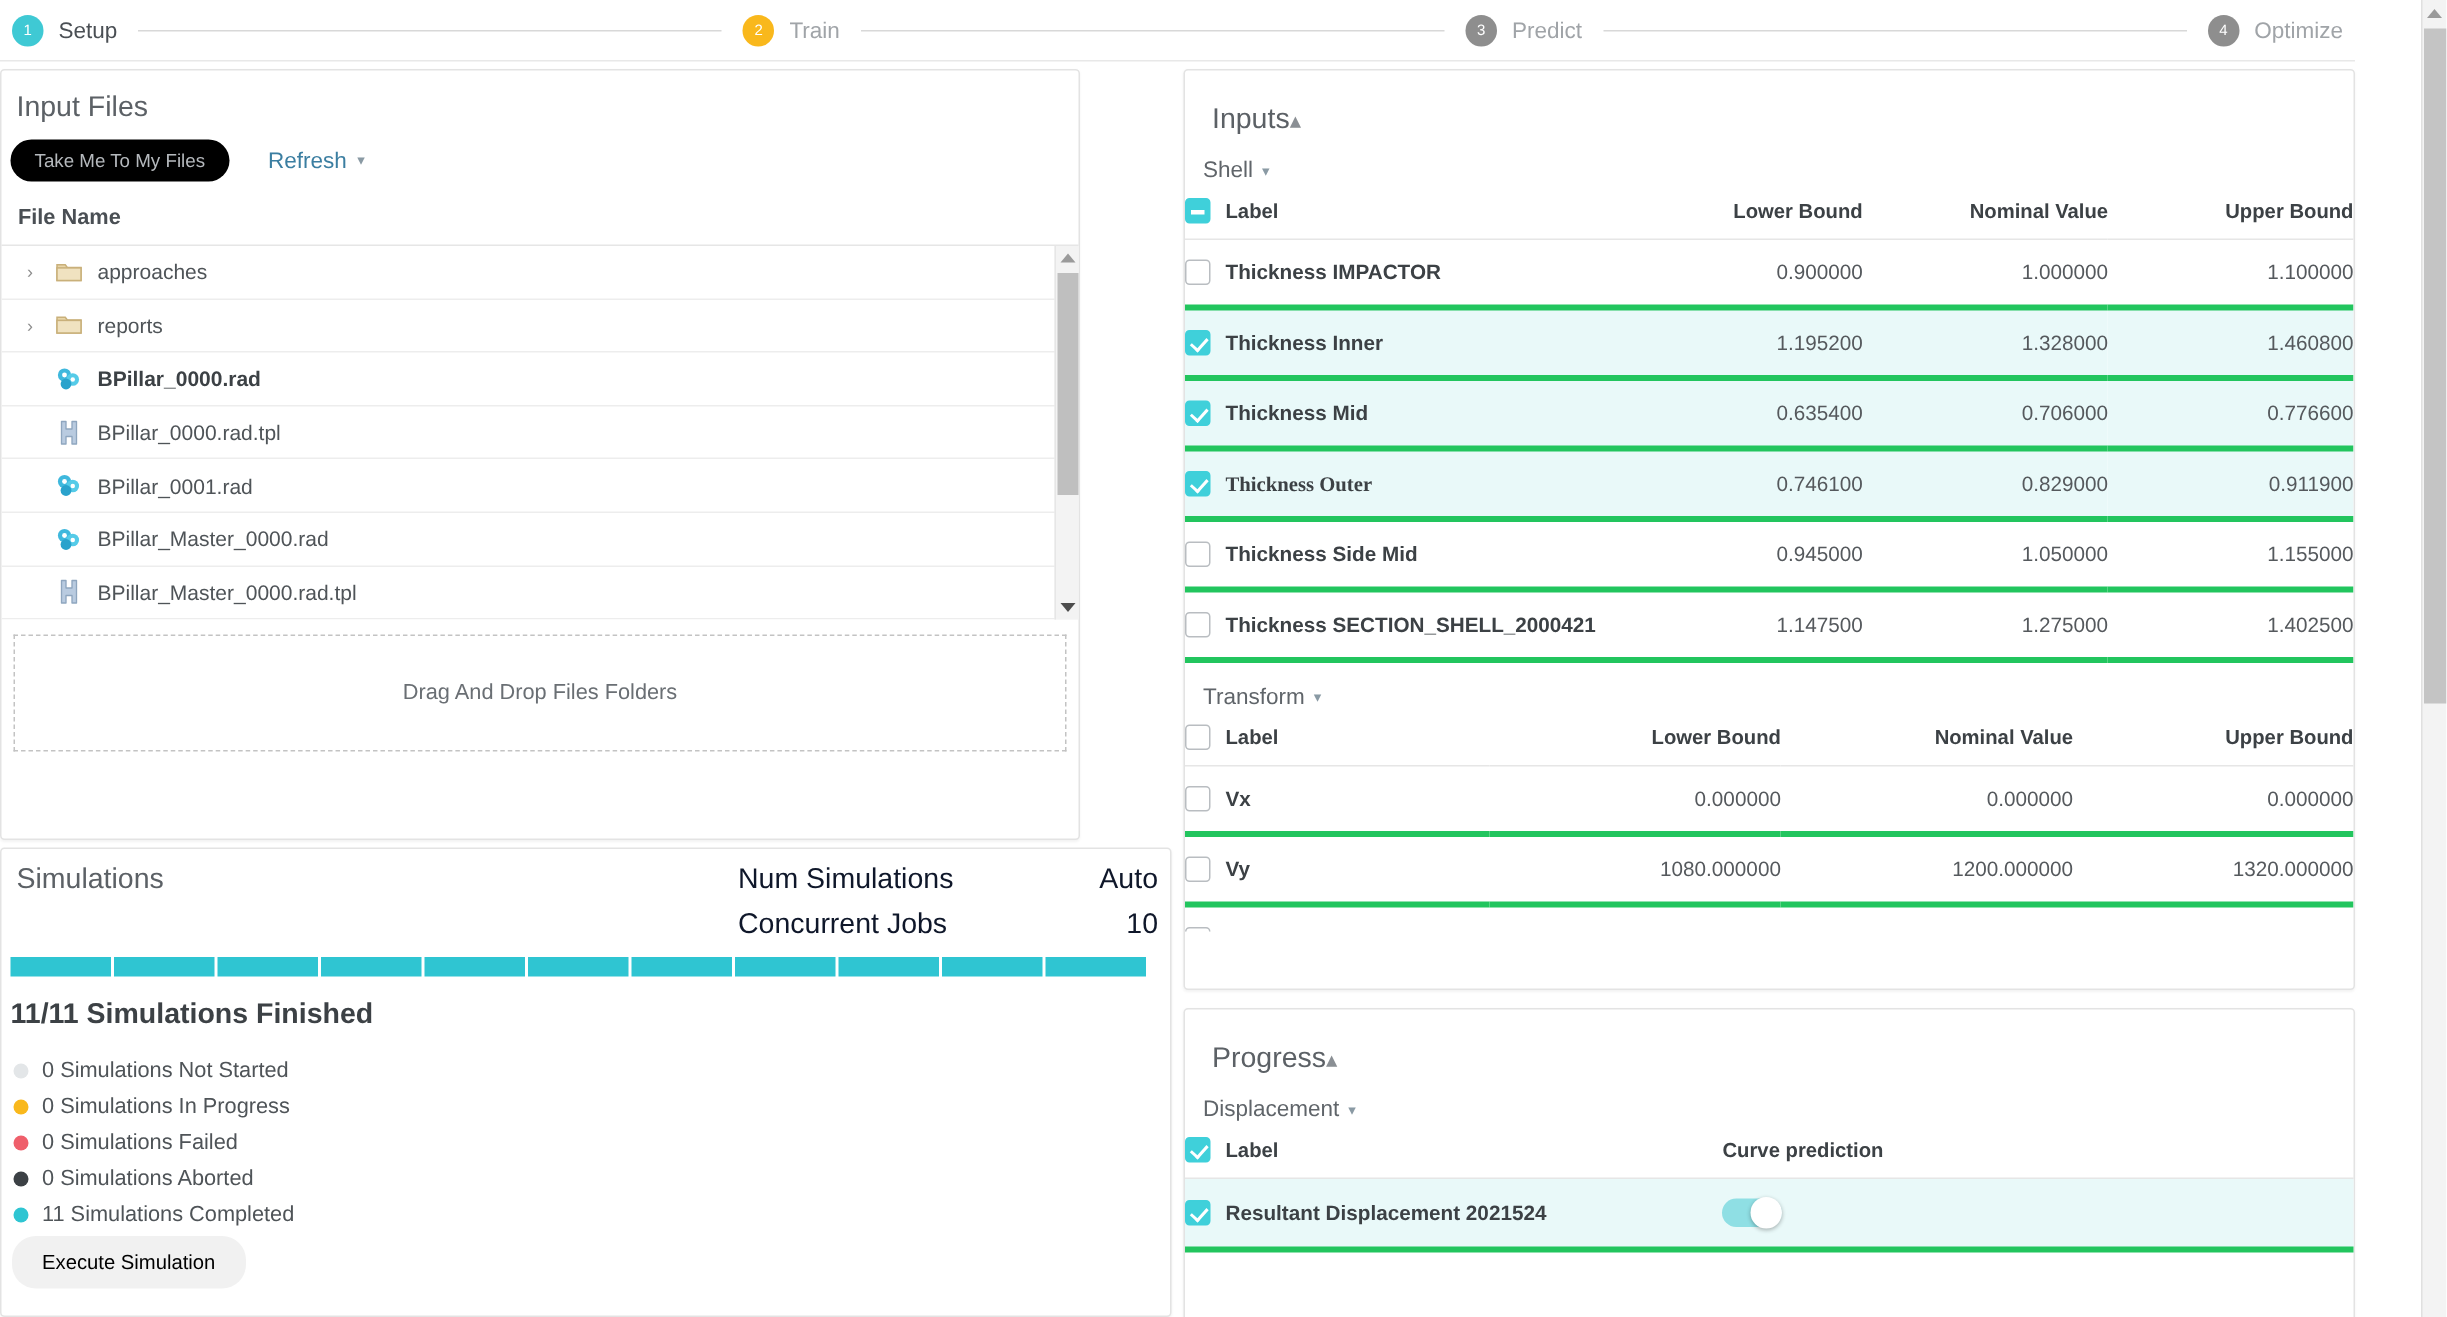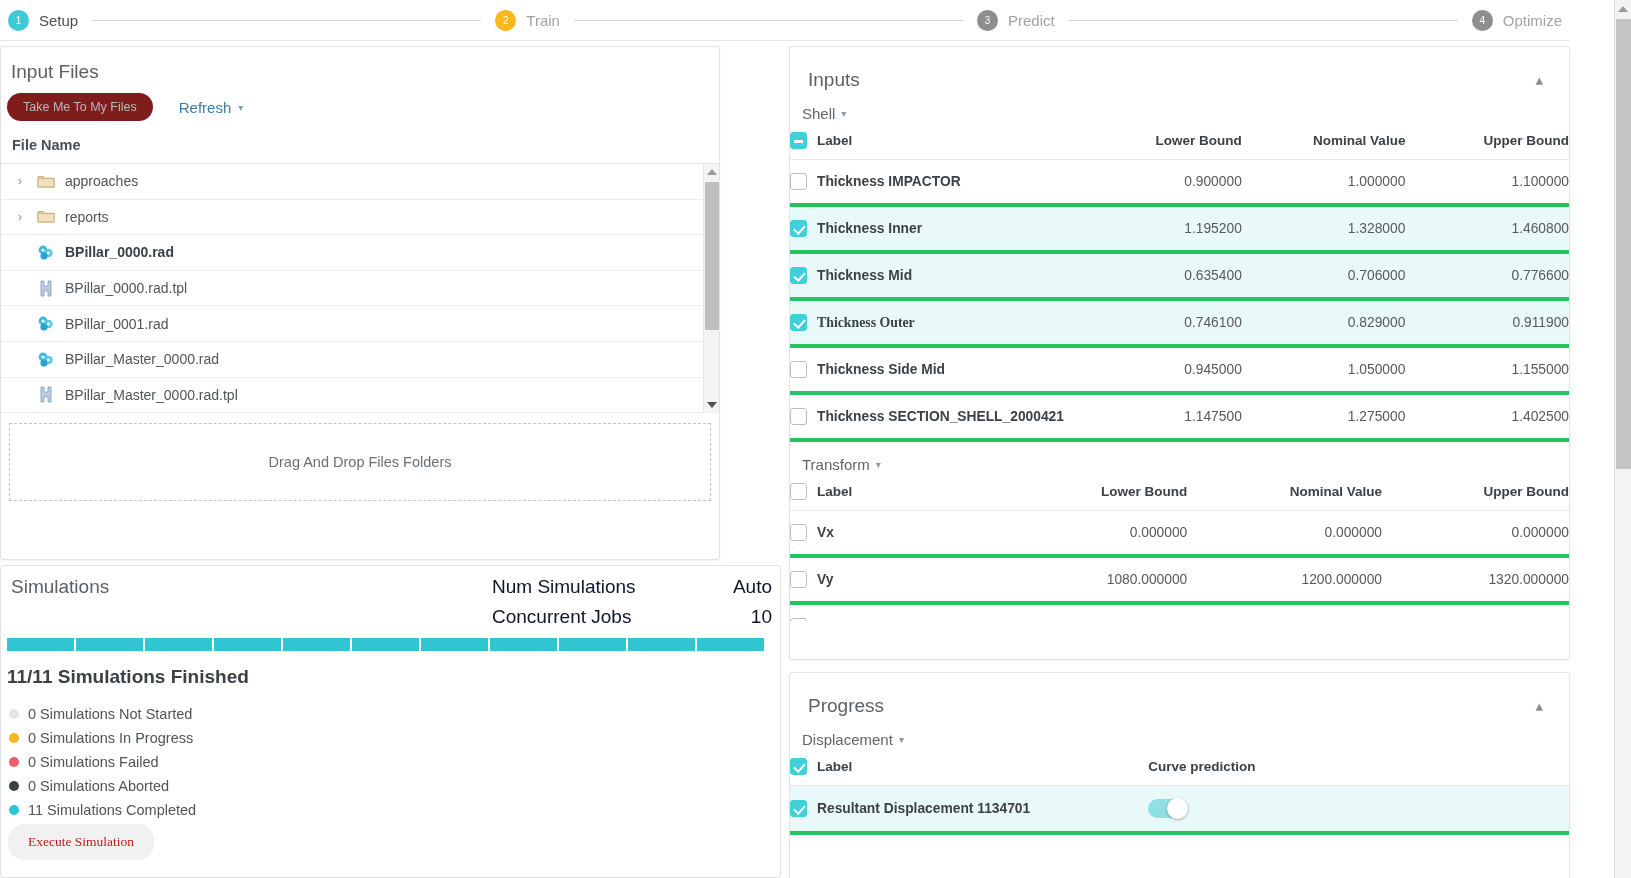--- a/index.html
+++ b/index.html
@@ -40,21 +40,21 @@
 
   
   .left-panel {
     position:absolute; left:0; top:5px; width:720px; height:514px;
     background:#fff; border:1px solid #e3e3e3; border-radius:3px;
     box-shadow: 0 1px 2px rgba(0,0,0,0.05);
   }
   .panel-title { font-size:19px; color:#5c6166; padding:14px 0 0 10px; font-weight:400;}
   .files-actions { display:flex; align-items:center; padding:10px 0 0 6px; }
   .pill-btn {
-    background:#7f1d1d; color:#b5b9bd; border:none; border-radius:14px;
+    background:#000000; color:#b5b9bd; border:none; border-radius:14px;
     font-size:12.5px; padding:7px 16px; font-family:inherit; cursor:default;
   }
   .link-btn {
     background:none; border:none; color:#3b7ea1; font-size:15px;
     font-family:inherit; margin-left:26px; cursor:pointer; padding:0;
     display:flex; align-items:center; gap:7px;
   }
   .chev { font-size:10px; color:#8a9aa4; }
 
   .col-head {
@@ -112,37 +112,37 @@
   .sim-finished {
     position:absolute; left:6px; top:100px;
     font-size:19px; font-weight:bold; color:#3c4145;
   }
   .legend { position:absolute; left:8px; top:140px; }
   .legend-row { display:flex; align-items:center; margin-bottom:8px; font-size:14.5px; color:#4f5458; }
   .dot { width:10px; height:10px; border-radius:50%; margin-right:9px; flex:0 0 auto;}
 
   .exec-btn {
     position:absolute; left:7px; top:258px;
-    background:#f1f1f1; color:#b91c1c; border:none; border-radius:16px;
-    font-size:13.5px; padding:10px 20px; font-family:Liberation Serif, serif; cursor:default;
+    background:#f1f1f1; color:#000000; border:none; border-radius:16px;
+    font-size:13.5px; padding:10px 20px; font-family:Liberation Sans, sans-serif; cursor:default;
   }
 
   
   .right-col {
     position:absolute; left:789px; top:5px; width:781px; height:845px;
   }
   .card {
     background:#fff; border:1px solid #e3e3e3; border-radius:3px;
     box-shadow:0 1px 2px rgba(0,0,0,0.05);
   }
   .card-inputs { position:absolute; left:0; top:0; width:781px; height:614px; }
   .card-outputs { position:absolute; left:0; top:626px; width:781px; height:230px; }
 
   .card-head {
-    display:flex; align-items:center; justify-content:space-between;
+    display:flex; align-items:center; 
     padding:22px 26px 0 18px;
   }
   .card-title { font-size:19px; color:#5c6166; }
   .collapse-ic { color:#8a8f94; font-size:15px; cursor:pointer; }
 
   .group-label {
     font-size:15px; color:#60656a; padding:14px 0 0 12px;
     display:flex; align-items:center; gap:6px; cursor:pointer;
   }
 
@@ -519,21 +519,21 @@
                 <col style="width:54%">
               </colgroup>
               <thead>
                 <tr>
                   <th class="lbl cellpad-l"><span class="cbox on"></span><span style="margin-left:10px;vertical-align:middle;">Label</span></th>
                   <th style="text-align:left">Curve prediction</th>
                 </tr>
               </thead>
               <tbody>
                 <tr class="sel">
-                  <td class="lbl cellpad-l"><span class="cbox on"></span><span style="margin-left:10px;vertical-align:middle;">Resultant Displacement 1134701</span></td>
+                  <td class="lbl cellpad-l"><span class="cbox on"></span><span style="margin-left:10px;vertical-align:middle;">Resultant Displacement 2021524</span></td>
                   <td style="text-align:left"><span class="toggle"></span></td>
                 </tr>
               </tbody>
             </table>
           </div>
       </div>
 
     </div>
   </div>
 

